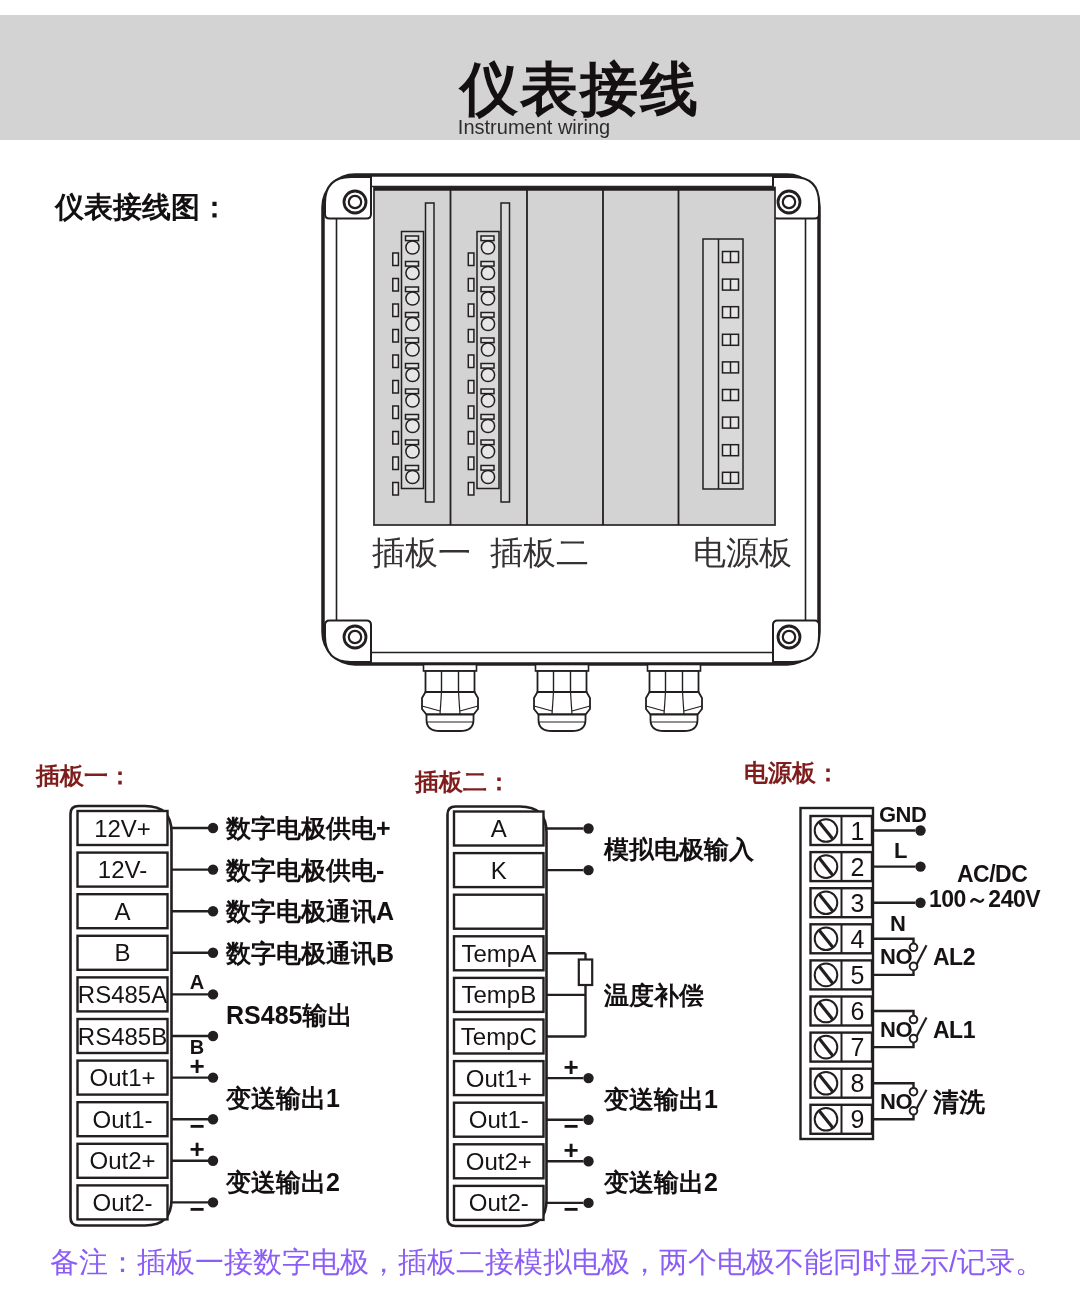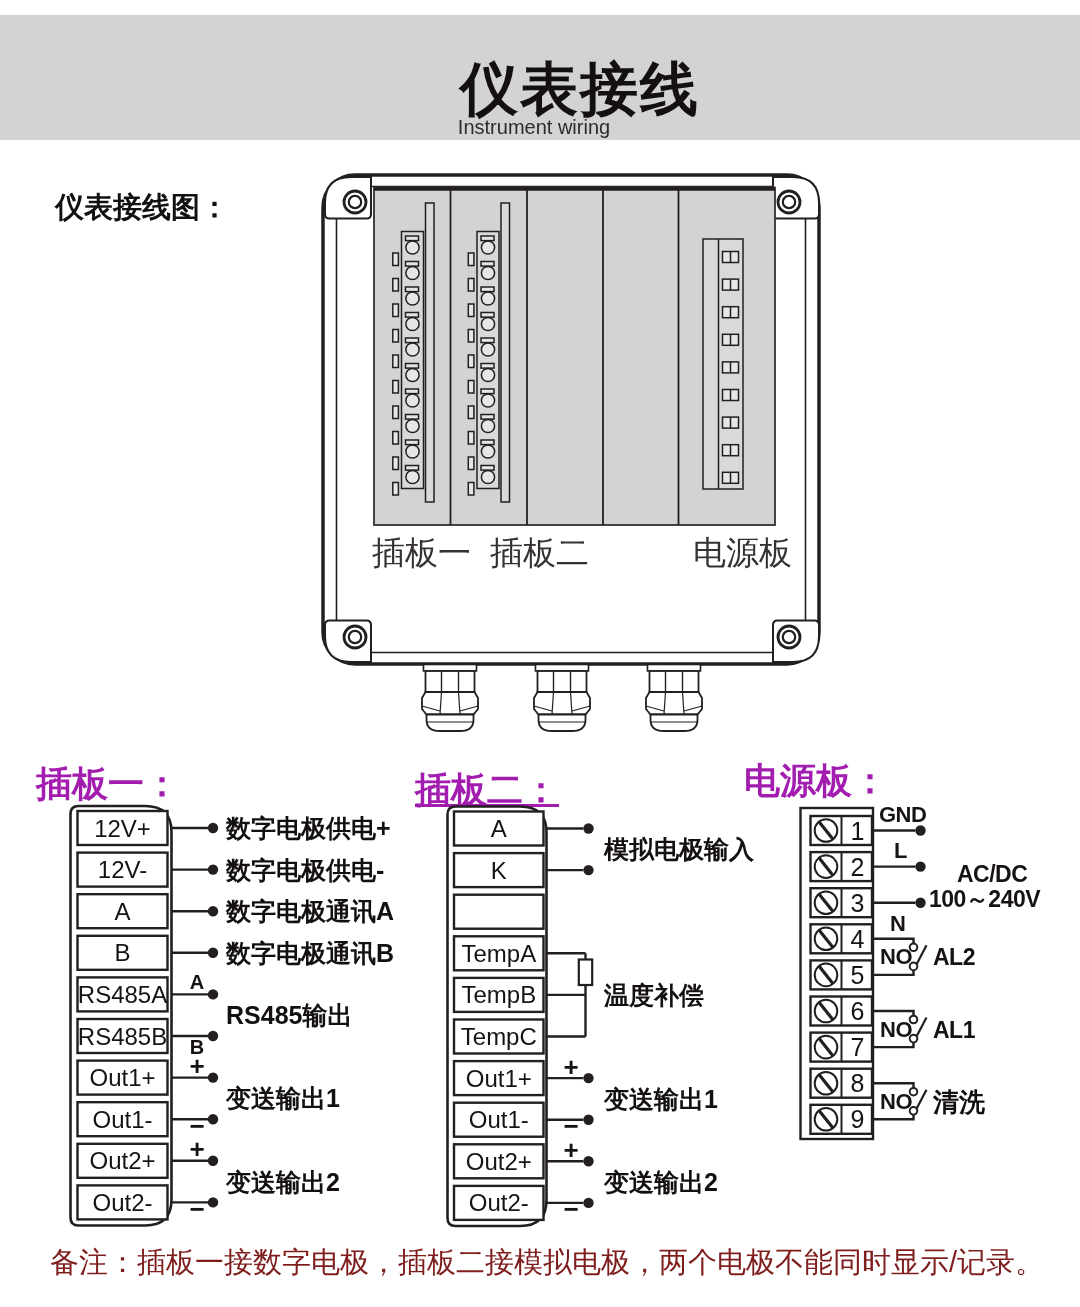--- a/index.html
+++ b/index.html
@@ -6,22 +6,22 @@
   .page{position:relative;width:1080px;height:1307px;background:#ffffff;overflow:hidden;
         font-family:"Liberation Sans", sans-serif;color:#1b1718;}
   .abs{position:absolute;}
   
   .band{position:absolute;left:0;top:15px;width:1080px;height:125px;background:#d3d3d3;}
   .band-title{position:absolute;left:0;top:36px;width:1080px;text-align:center;
               font-size:58px;font-weight:700;color:#141011;letter-spacing:2px;margin-left:40px;}
   .band-sub{position:absolute;left:0;top:101px;width:1068px;text-align:center;
             font-size:20px;font-weight:400;color:#2e2b2b;}
   .caption{position:absolute;left:55px;top:188px;font-size:29px;font-weight:600;color:#121011;}
-  .btitle{position:absolute;font-size:36px;font-weight:600;color:#a21caf;}
-  .note{position:absolute;left:50px;top:1243px;width:1010px;font-size:29px;font-weight:500;color:#7f1d1d;}
+  .btitle{position:absolute;font-size:24px;font-weight:600;color:#7f1d1d;}
+  .note{position:absolute;left:50px;top:1243px;width:1010px;font-size:29px;font-weight:500;color:#8b5cf6;}
   
   svg{position:absolute;overflow:visible;}
   .ln{stroke:#231f20;fill:none;}
   .fw{fill:#ffffff;stroke:#231f20;}
   .tb{fill:#ffffff;stroke:#231f20;stroke-width:2.4;}
   .tt{font-family:"Liberation Sans",sans-serif;font-size:24px;fill:#171314;
       text-anchor:middle;dominant-baseline:central;}
   .w{stroke:#231f20;stroke-width:2.4;fill:none;}
   .dot{fill:#231f20;stroke:none;}
   .cl{font-family:"Liberation Sans",sans-serif;font-size:25px;font-weight:600;fill:#141011;
@@ -297,21 +297,21 @@
       <text class="cl" x="226" y="828">数字电极供电+</text>
       <text class="cl" x="226" y="869.6">数字电极供电-</text>
       <text class="cl" x="226" y="911.2">数字电极通讯A</text>
       <text class="cl" x="226" y="952.8">数字电极通讯B</text>
       <text class="cl" x="226" y="1015.2">RS485输出</text>
       <text class="cl" x="226" y="1098.4">变送输出1</text>
       <text class="cl" x="226" y="1181.6">变送输出2</text>
     </g>
   </svg>
 
-  <div class="btitle" style="left:415px;top:766px;text-decoration:underline;">插板二：</div>
+  <div class="btitle" style="left:415px;top:766px;">插板二：</div>
   <svg class="abs" style="left:440px;top:798px;" width="360" height="432" viewBox="440 798 360 432">
     <path class="fw" stroke-width="2.6" d="M 455.5 806.5 L 520 806.5 Q 546.5 806.5 546.5 832.5 L 546.5 1200 Q 546.5 1226 520 1226 L 455.5 1226 Q 447.5 1226 447.5 1218 L 447.5 814.5 Q 447.5 806.5 455.5 806.5 Z"></path>
     <g>
       <rect class="tb" x="454" y="811.5" width="89.5" height="34"></rect>
         <text class="tt" x="498.8" y="828.5">A</text>
       <rect class="tb" x="454" y="853.1" width="89.5" height="34"></rect>
         <text class="tt" x="498.8" y="870.1">K</text>
       <rect class="tb" x="454" y="894.7" width="89.5" height="34"></rect>
         <text class="tt" x="498.8" y="911.7"></text>
       <rect class="tb" x="454" y="936.3" width="89.5" height="34"></rect>

